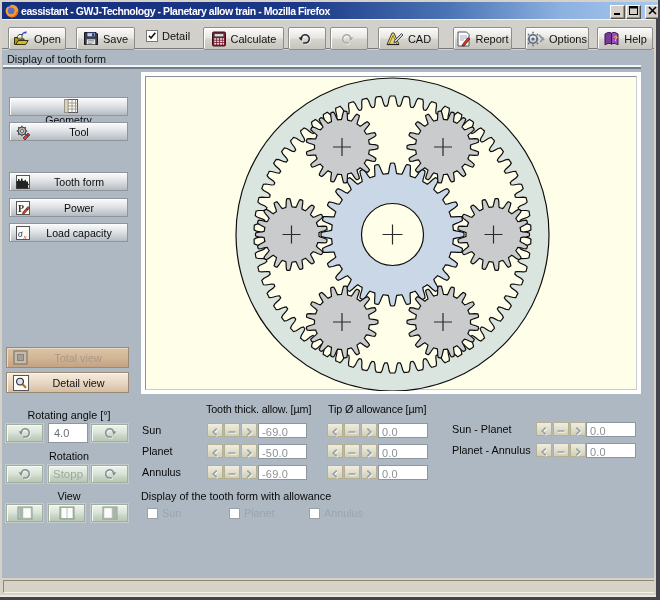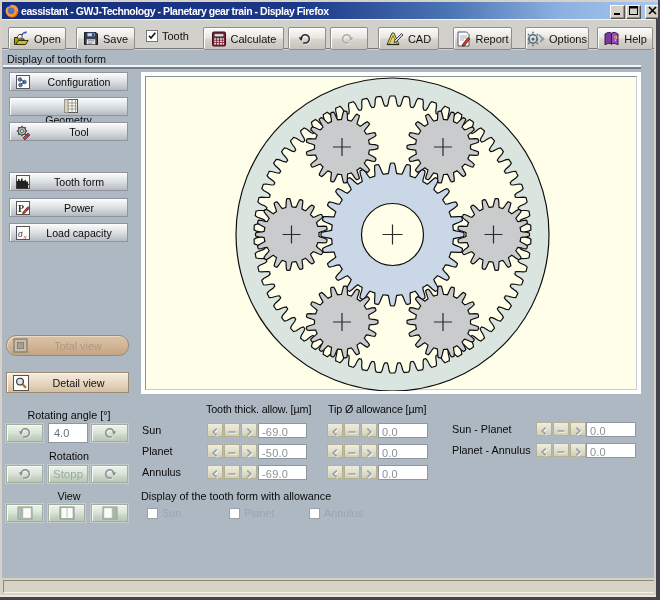--- a/index.html
+++ b/index.html
@@ -28,22 +28,22 @@
   border:1px solid #8f959b; box-shadow:inset 1px 1px 0 #fdfdfd; display:flex; align-items:center; }
 .sbicon { margin-left:5px; display:inline-flex; }
 .sblbl { flex:1; text-align:center; font-size:10.6px; color:#0a0a0a; }
 
 #canvas { position:absolute; left:141px; top:22px; width:500px; height:322px; background:#fff; }
 #cream { position:absolute; left:4px; top:4px; width:492px; height:314px; background:#ffffe9;
   border:1px solid #8a9199; border-right-color:#c8cdd2; border-bottom-color:#c8cdd2; }
 
 .tan { position:absolute; left:6px; width:123px; height:21px; border:1px solid #9a8a74;
   display:flex; align-items:center; }
-#totalview { top:285px; background:linear-gradient(180deg,#dcc3a6 0%,#d2b696 50%,#c3a483 100%);
-  box-shadow:inset 1px 1px 0 #ecd9c2;border-radius:10px; }
+#totalview { top:297px; background:linear-gradient(180deg,#dcc3a6 0%,#d2b696 50%,#c3a483 100%);
+  box-shadow:inset 1px 1px 0 #ecd9c2; }
 #detailview { top:322px; background:linear-gradient(180deg,#f4ecdf 0%,#e8d8c2 50%,#d5bfa3 100%);
   box-shadow:inset 1px 1px 0 #fbf6ee; }
 .tan .lbl { flex:1; text-align:center; font-size:10.8px; }
 #totalview .lbl { color:#a89884; }
 #detailview .lbl { color:#111; }
 
 .blk { position:absolute; font-size:10.8px; color:#0a0a0a; white-space:nowrap; }
 .hdr { letter-spacing:-0.15px; }
 .ctr { text-align:center; }
 
@@ -65,21 +65,21 @@
   border:1px solid; border-color:#8a8878 #908e7a #f4f2e8 #8a8878; }
 </style></head>
 <body>
 <div id="title">
     <svg width="14" height="14" viewBox="0 0 14 14" style="position:absolute;left:3px;top:2px">
 <circle cx="7" cy="7" r="6.3" fill="#2a5adf"></circle>
 <path d="M7 0.7 A6.3 6.3 0 1 1 1.2 4.5 C2.5 2 4 3.5 5 2.5 C5.5 1.5 6 0.8 7 0.7 Z" fill="#ff9a2a"></path>
 <path d="M13.3 7 A6.3 6.3 0 0 1 2.7 11.6 C6 13.5 11 12.5 11.5 7.5 Z" fill="#e07010"></path>
 <circle cx="6.2" cy="6.8" r="3.4" fill="#3a6ae0" opacity="0.85"></circle>
 </svg>
-    <span class="txt">eassistant - GWJ-Technology - Planetary gear train - Display Firefox</span>
+    <span class="txt">eassistant - GWJ-Technology - Planetary allow train - Mozilla Firefox</span>
   <div class="wbtn" style="left:608px;"><svg width="8" height="9" viewBox="0 0 8 9">
         <rect x="0" y="7" width="6" height="2" fill="#000"></rect>
       </svg></div>
   <div class="wbtn" style="left:624px;"><svg width="9" height="9" viewBox="0 0 9 9">
         <rect x="0.5" y="0.5" width="8" height="8" fill="none" stroke="#000" stroke-width="1"></rect>
         <rect x="0.5" y="0.5" width="8" height="2" fill="#000"></rect>
       </svg></div>
   <div class="wbtn" style="left:642.5px;"><svg width="9" height="9" viewBox="0 0 9 9">
         <path d="M1 1 L8 8 M8 1 L1 8" stroke="#000" stroke-width="1.6"></path>
       </svg></div>
@@ -108,21 +108,21 @@
 <path d="M5 9.5 H11 M5 11 H11 M5 12.5 H9" stroke="#8a8a90" stroke-width="0.7"></path>
         </svg>
       </span>
       <span class="tlbl">Save</span>
     </div>
   <div class="abs" style="left:144px;top:10px;width:12px;height:12px;background:#fff;border:1px solid #777;line-height:0;">
       <svg width="10" height="10" viewBox="0 0 10 10" style="display:block;margin:0">
         <path d="M2 4.8 L4 7 L8.3 1.8" stroke="#111" stroke-width="1.6" fill="none"></path>
       </svg>
     </div>
-  <div class="abs" style="left:160px;top:10px;font-size:11px;color:#111;">Tooth</div>
+  <div class="abs" style="left:160px;top:10px;font-size:11px;color:#111;">Detail</div>
   <div class="tbtn" style="left:201px;width:81px;">
       <span class="ticon">
         <svg width="16" height="16" viewBox="0 0 16 16">
 <rect x="1.5" y="1" width="13" height="14" rx="1.2" fill="#7a2030" stroke="#40101a" stroke-width="1"></rect>
 <rect x="3.2" y="2.8" width="9.6" height="3" fill="#d8e2e8" stroke="#333" stroke-width="0.6"></rect>
 <g fill="#e8d8dc">
 <rect x="3.2" y="7.2" width="2" height="1.6"></rect>
             <rect x="6.1" y="7.2" width="2" height="1.6"></rect>
             <rect x="9" y="7.2" width="2" height="1.6"></rect>
             <rect x="11.6" y="7.2" width="1.4" height="1.6"></rect>
@@ -200,32 +200,20 @@
         </svg>
       </span>
       <span class="tlbl">Help</span>
     </div>
 </div>
 
 <div id="app">
   <div id="dtf">Display of tooth form</div>
   <div class="abs" style="left:3px;top:15px;width:638px;height:2px;background:#f2f4f6"></div>
   <div class="abs" style="left:3px;top:17px;width:638px;height:1.5px;background:#747e88"></div>
-  <div class="sbtn" style="top:22px;">
-      <span class="sbicon">
-        <svg width="16" height="16" viewBox="0 0 16 16">
-          <rect x="1.5" y="1.5" width="13" height="13" fill="#fbfbf7" stroke="#555" stroke-width="1"></rect>
-          <circle cx="5" cy="5.5" r="1.8" fill="#4a9aaa" stroke="#226" stroke-width="0.6"></circle>
-          <circle cx="9.5" cy="8" r="1.8" fill="#4a9aaa" stroke="#226" stroke-width="0.6"></circle>
-          <circle cx="5.5" cy="11" r="1.8" fill="#4a9aaa" stroke="#226" stroke-width="0.6"></circle>
-          <path d="M5 5.5 L9.5 8 L5.5 11" stroke="#226" stroke-width="0.7" fill="none"></path>
-        </svg>
-      </span>
-      <span class="sblbl">Configuration</span>
-    </div>
     <div class="sbtn" style="top:47px;flex-direction:column;">
       <span class="sbicon">
         <svg width="16" height="16" viewBox="0 0 16 16">
           <rect x="1.5" y="1.5" width="13" height="13" fill="#fbfbf7" stroke="#555" stroke-width="1"></rect>
           <path d="M1.5 5 H14.5 M1.5 8 H14.5 M1.5 11 H14.5 M5 1.5 V14.5 M9 1.5 V14.5 M12.5 1.5 V14.5" stroke="#9a9482" stroke-width="0.9"></path>
           <rect x="1.5" y="1.5" width="3.5" height="13" fill="#d8d4c4" stroke="#9a9482" stroke-width="0.8"></rect>
         </svg>
       </span>
       <span class="sblbl">Geometry</span>
     </div>

